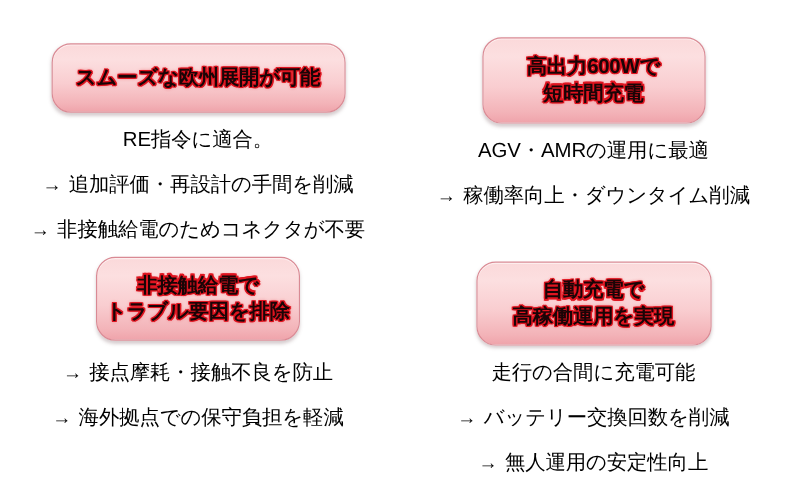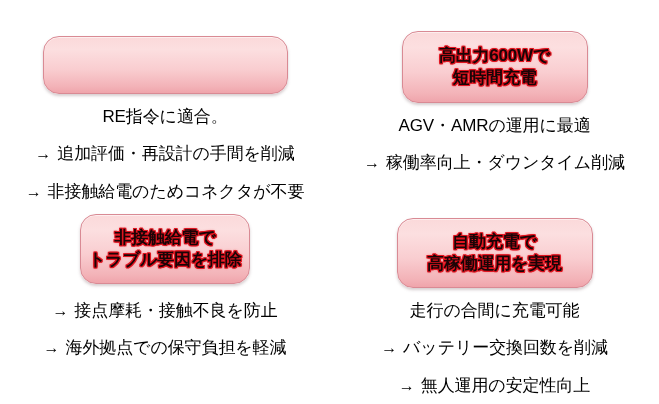--- a/index.html
+++ b/index.html
@@ -140,20 +140,21 @@
   }
 </style>
 </head>
 <body>
 
 <div class="slide">
   <div class="grid">
 
     <div class="block block-tl">
       <div class="badge badge-tl">
+        <span class="badge-line">スムーズな欧州展開が可能</span>
       </div>
       <div class="body-copy">
         <div class="lead">RE指令に適合。</div>
         <ul class="bullets">
           <li class="bullet">
             <span class="arrow-icon">→</span>
             <span>追加評価・再設計の手間を削減</span>
           </li>
           <li class="bullet">
             <span class="arrow-icon">→</span>

